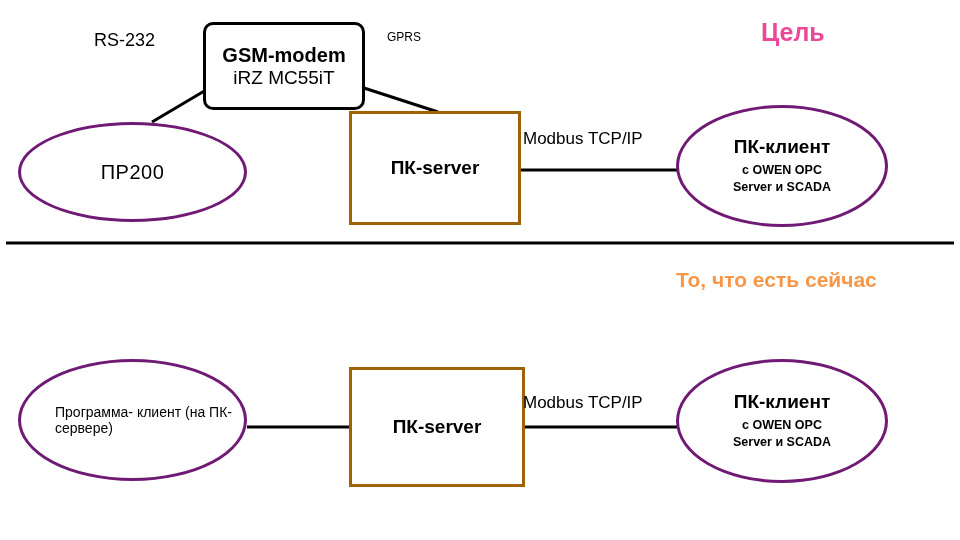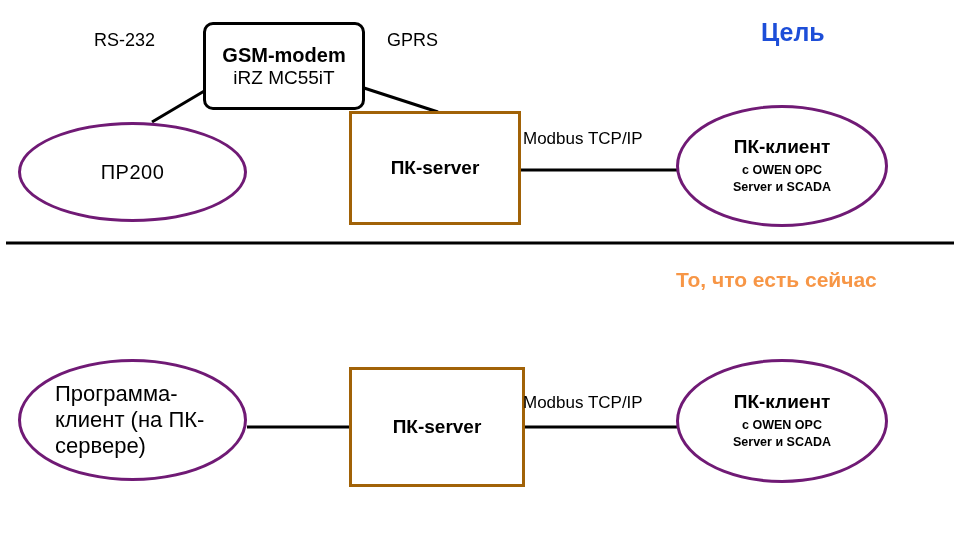--- a/index.html
+++ b/index.html
@@ -76,44 +76,44 @@
   }
 
   #pk-client-top {
     left: 676px; top: 105px; width: 212px; height: 122px;
   }
   #pk-client-top .title { font-size: 19px; font-weight: bold; margin-bottom: 4px; }
   #pk-client-top .sub { font-size: 12.5px; line-height: 1.35; }
 
   #program-client {
     left: 18px; top: 359px; width: 229px; height: 122px;
-    font-size: 22px; align-items: flex-start; text-align: left;
+    font-size: 14px; align-items: flex-start; text-align: left;
   }
   #program-client .inner {
     padding-left: 34px; padding-right: 10px;
   }
 
   #pk-server-bottom {
     left: 349px; top: 367px; width: 176px; height: 120px;
     font-size: 19px; font-weight: bold;
   }
 
   #pk-client-bottom {
     left: 676px; top: 359px; width: 212px; height: 124px;
   }
   #pk-client-bottom .title { font-size: 19px; font-weight: bold; margin-bottom: 4px; }
   #pk-client-bottom .sub { font-size: 12.5px; line-height: 1.35; }
 
   #lbl-rs232 { left: 94px; top: 30px; font-size: 18px; }
-  #lbl-gprs { left: 387px; top: 30px; font-size: 18px; text-align: right; }
+  #lbl-gprs { left: 387px; top: 30px; font-size: 12px; text-align: right; }
   #lbl-modbus-top { left: 523px; top: 129px; font-size: 17px; }
   #lbl-modbus-bottom { left: 523px; top: 393px; font-size: 17px; }
 
   #lbl-goal {
-    left: 761px; top: 18px; font-size: 25px; font-weight: bold; color: #1d4ed8;
+    left: 761px; top: 18px; font-size: 25px; font-weight: bold; color: #ec4899;
   }
   #lbl-now {
     left: 676px; top: 268px; font-size: 21px; font-weight: bold; color: #f79646;
   }
 
   .sub .row { display: block; font-weight: bold; }
 </style>
 </head>
 <body>
 

